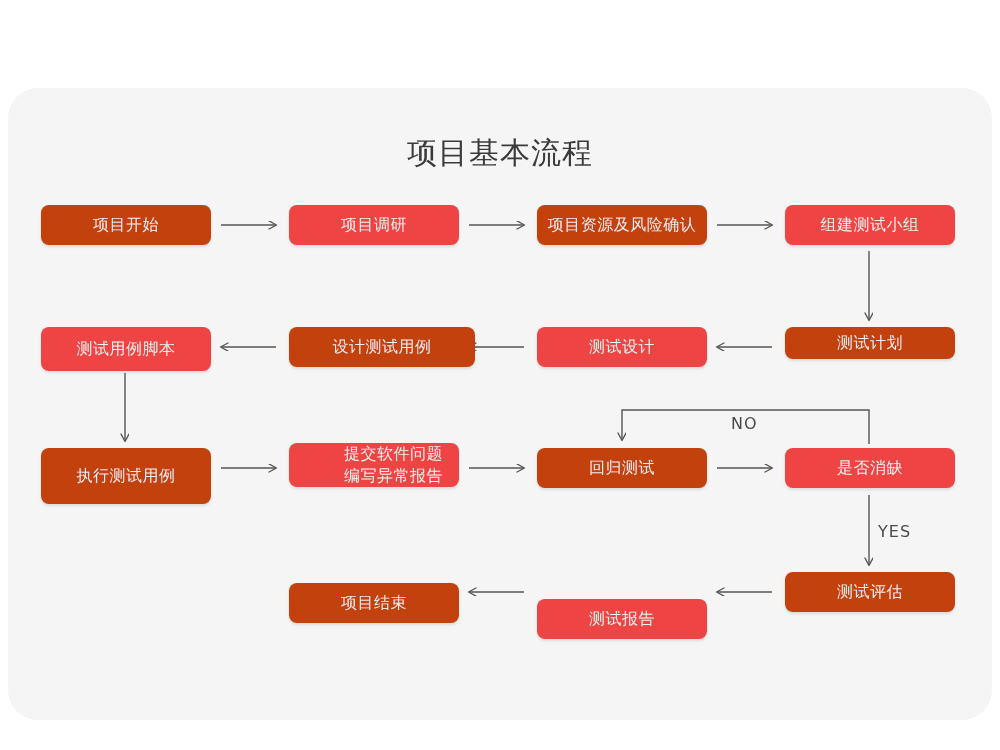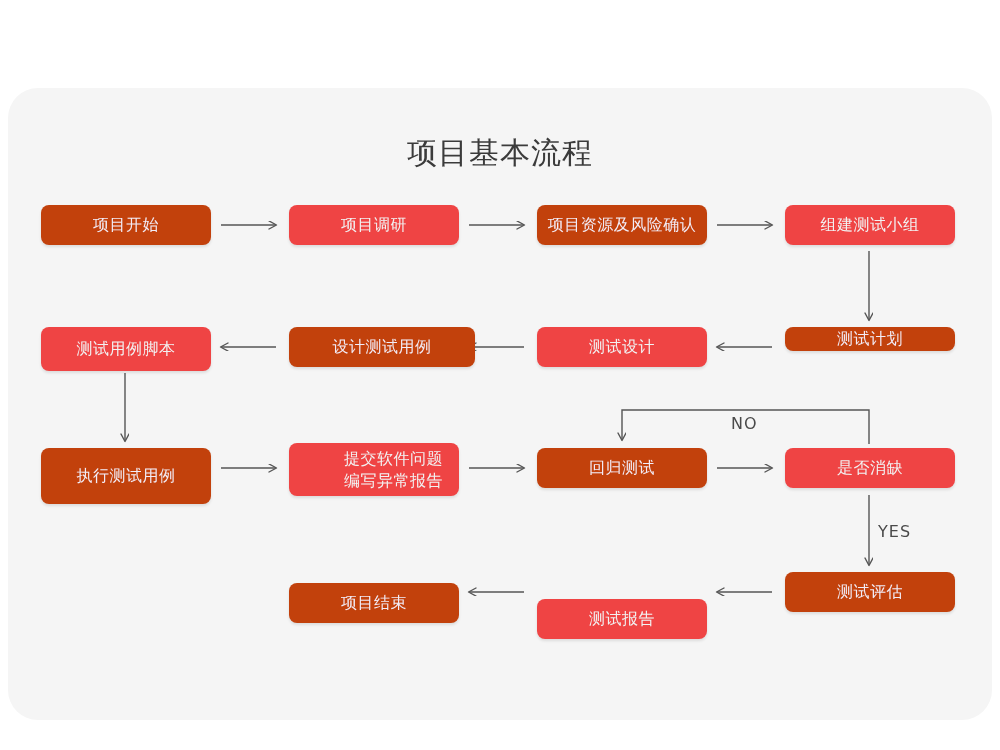--- a/index.html
+++ b/index.html
@@ -119,24 +119,24 @@
   </svg>
 
   <div class="node purple" style="left:41px; top:205px; width:170px; height:40px;">项目开始</div>
   <div class="node gray" style="left:289px; top:205px; width:170px; height:40px;">项目调研</div>
   <div class="node gray" style="left:785px; top:205px; width:170px; height:40px;">组建测试小组</div>
   <div class="node purple" style="left:537px; top:205px; width:170px; height:40px;">项目资源及风险确认</div>
 
   <div class="node gray" style="left:41px; top:327px; width:170px; height:44px;">测试用例脚本</div>
   <div class="node purple" style="left:289px; top:327px; width:186px; height:40px;">设计测试用例</div>
   <div class="node gray" style="left:537px; top:327px; width:170px; height:40px;">测试设计</div>
-  <div class="node purple" style="left:785px; top:327px; width:170px; height:24px;">测试计划</div>
+  <div class="node purple" style="left:785px; top:327px; width:170px; height:32px;">测试计划</div>
 
   <div class="node purple" style="left:41px; top:448px; width:170px; height:56px;">执行测试用例</div>
-  <div class="node gray" style="left:289px; top:443px; width:170px; height:53px;padding-left:39px;">提交软件问题
+  <div class="node gray" style="left:289px; top:443px; width:170px; height:44px;padding-left:39px;">提交软件问题
 编写异常报告</div>
   <div class="node purple" style="left:537px; top:448px; width:170px; height:40px;">回归测试</div>
   <div class="node gray" style="left:785px; top:448px; width:170px; height:40px;">是否消缺</div>
 
   <div class="node purple" style="left:289px; top:572px; width:170px; height:40px;margin-top:11px;">项目结束</div>
   <div class="node gray" style="left:537px; top:572px; width:170px; height:40px;margin-top:27px;">测试报告</div>
   <div class="node purple" style="left:785px; top:572px; width:170px; height:40px;">测试评估</div>
 
   <div class="edge-label" style="left:731px; top:414px;">NO</div>
   <div class="edge-label" style="left:878px; top:522px;">YES</div>

